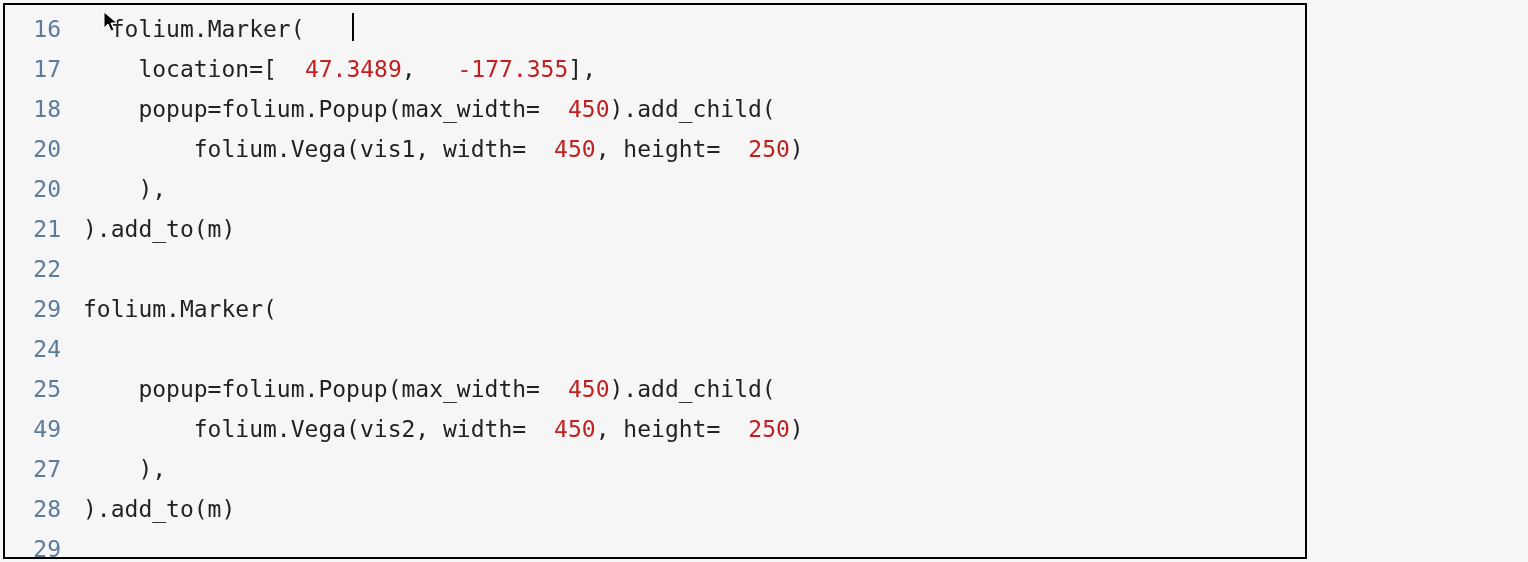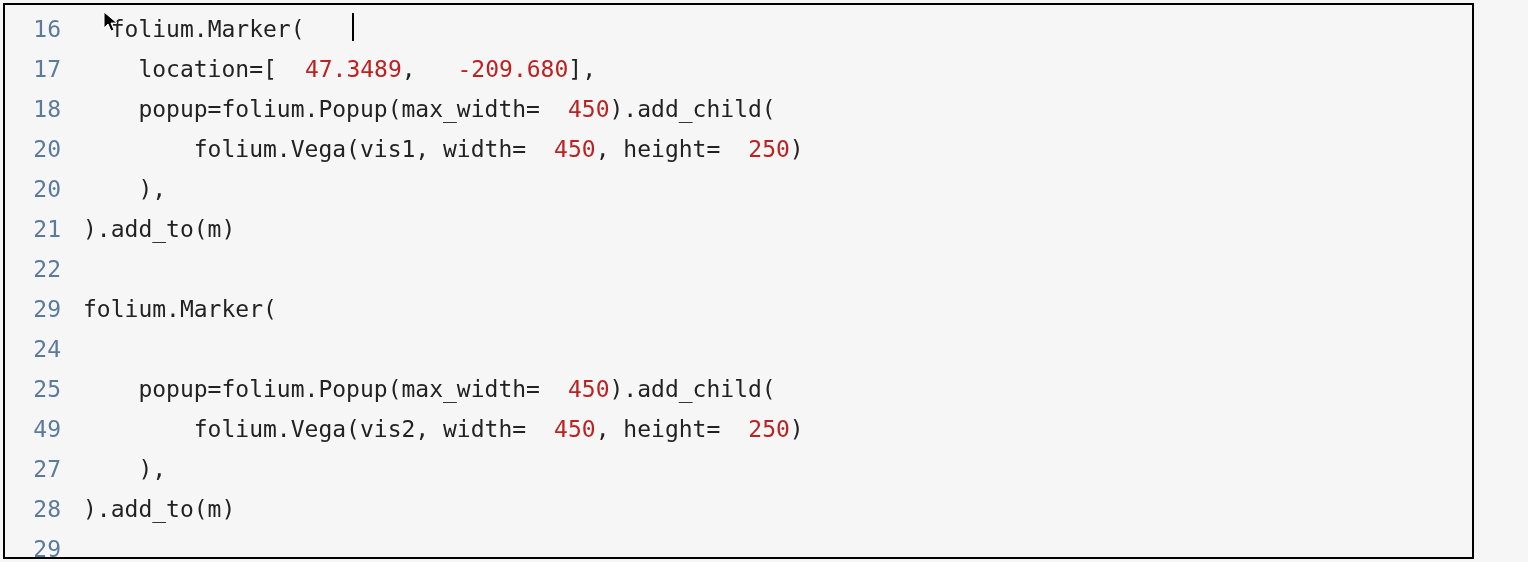--- a/index.html
+++ b/index.html
@@ -6,21 +6,21 @@
   body {
     background: #f6f6f6;
     font-family: "SF Mono", "Monaco", "Menlo", "DejaVu Sans Mono", "Consolas", monospace;
     width: 1528px;
     height: 562px;
     overflow: hidden;
   }
   .editor {
     border: 2px solid #000;
     background: #f6f6f6;
-    width: 1471px;
+    width: 1304px;
     height: 556px;
     margin: 3px;
     position: relative;
   }
   .code-area {
     display: flex;
     flex-direction: column;
     padding-top: 4px;
   }
   .line {
@@ -65,21 +65,21 @@
 <body>
 
 <div class="editor">
   <div class="code-area" id="code-area">
       <div class="line">
         <div class="gutter">16</div>
         <div class="code"><span>  </span><span class="txt">folium.Marker(</span></div>
       </div>
       <div class="line">
         <div class="gutter">17</div>
-        <div class="code"><span class="txt">    location=[</span><span class="num">47.3489</span><span class="txt">, </span><span class="num">-209.680</span><span class="txt">],</span></div>
+        <div class="code"><span class="txt">    location=[</span><span class="num">47.3489</span><span class="txt">, </span><span class="num">-177.355</span><span class="txt">],</span></div>
       </div>
       <div class="line">
         <div class="gutter">18</div>
         <div class="code"><span class="txt">    popup=folium.Popup(max_width=</span><span class="num">450</span><span class="txt">).add_child(</span></div>
       </div>
       <div class="line">
         <div class="gutter">20</div>
         <div class="code"><span class="txt">        folium.Vega(vis1, width=</span><span class="num">450</span><span class="txt">, height=</span><span class="num">250</span><span class="txt">)</span></div>
       </div>
       <div class="line">

